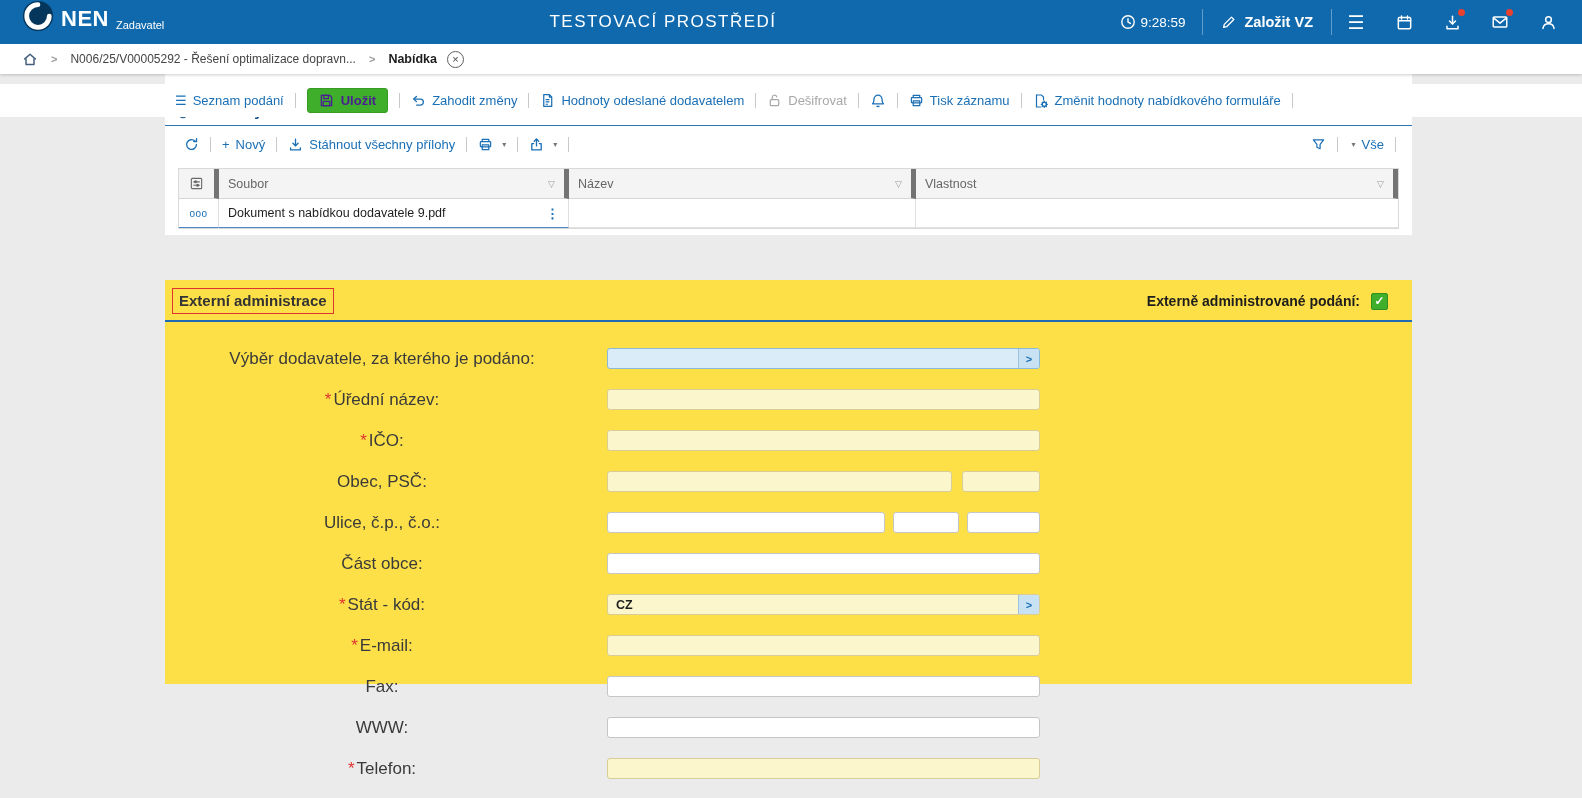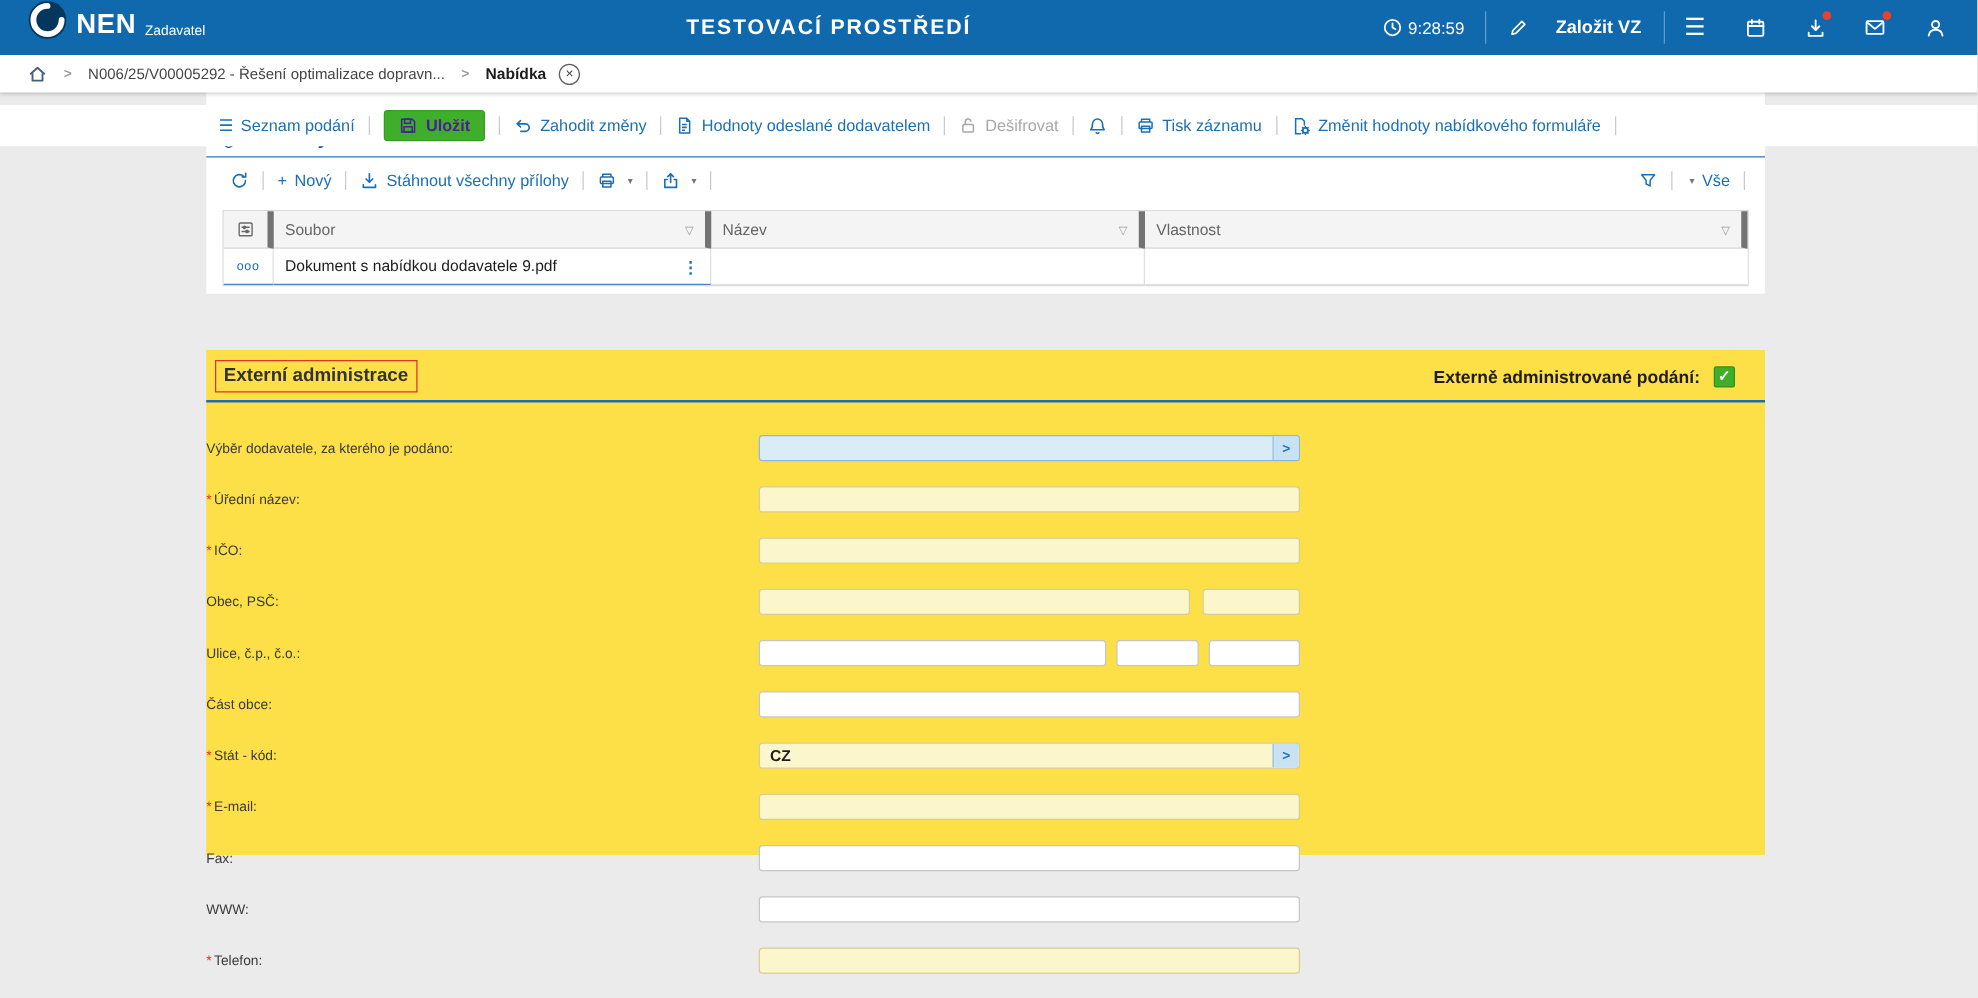--- a/index.html
+++ b/index.html
@@ -7,25 +7,25 @@
   html,body{width:1582px;height:798px}
   body{position:relative;font-family:"Liberation Sans",sans-serif;background:#ebebeb;overflow:hidden;color:#333}
   button{font-family:inherit;background:none;border:none;cursor:pointer;color:inherit;font-size:inherit}
   svg{display:block}
 
   
   .app-header{position:absolute;top:0;left:0;width:100%;height:44px;background:#0f69ac;display:flex;align-items:flex-start;color:#fff;z-index:30}
   .brand{display:flex;align-items:flex-end;gap:7px;margin-left:22px}
   .brand-name{font-size:22px;font-weight:bold;letter-spacing:.5px;line-height:26px}
   .brand-role{font-size:11px;padding-bottom:1px}
-  .env-title{position:absolute;left:663px;transform:translateX(-50%);height:44px;line-height:44px;font-weight:bold;font-size:17px;letter-spacing:1.5px}
+  .env-title{position:absolute;left:663px;transform:translateX(-50%);height:44px;line-height:44px;font-weight:normal;font-size:17px;letter-spacing:1.5px}
   .header-right{margin-left:auto;display:flex;align-items:center;margin-right:10px}
   .clock{display:flex;align-items:center;gap:4px;font-size:13.5px;padding:0 16px}
   .hdiv{width:1px;height:26px;background:rgba(255,255,255,.35)}
-  .create-vz{display:flex;align-items:center;gap:23px;color:#fff;font-size:14.5px;font-weight:bold;padding:0 18px}
+  .create-vz{display:flex;align-items:center;gap:9px;color:#fff;font-size:14.5px;font-weight:bold;padding:0 18px}
   .hicon{position:relative;width:48px;height:44px;display:flex;align-items:center;justify-content:center;color:#fff}
   .hicon .glyph{font-size:19px;line-height:1}
   .dot{position:absolute;top:9px;right:11px;width:7px;height:7px;border-radius:50%;background:#e8412f}
 
   
   .breadcrumb{position:absolute;top:44px;left:0;width:100%;height:30px;background:#fff;display:flex;align-items:center;font-size:12px;color:#555;box-shadow:0 1px 3px rgba(0,0,0,.2);z-index:25}
   .bc-home{margin-left:22px;color:#44607e;display:flex;align-items:center}
   .bc-sep{color:#9a9a9a;margin:0 13px;font-size:11px;font-weight:bold}
   .bc-item{color:#444}
   .bc-current{font-weight:bold;color:#1d1d1d;font-size:12.5px}
@@ -61,21 +61,21 @@
 
   
   .form-card{position:absolute;left:165px;top:280px;width:1247px;height:404px;background:#fde047;z-index:5}
   .form-head{display:flex;align-items:center;justify-content:space-between;padding:8px 24px 6px 7px;border-bottom:2px solid #1f6cb4}
   .form-title{border:1px solid #e03131;padding:2px 6px;font-weight:bold;font-size:15px;color:#333;line-height:20px}
   .ext-check{display:flex;align-items:center;gap:11px}
   .ext-label{font-weight:bold;font-size:14px;color:#1d1d1d}
   .checkbox{width:17px;height:17px;background:#3fae2b;border:1px solid #2f8f1f;border-radius:2px;color:#fff;font-size:12px;font-weight:bold;display:flex;align-items:center;justify-content:center}
   .form-body{padding-top:16px}
   .frow{display:flex;align-items:center;height:41px}
-  .flabel{width:434px;text-align:left;font-size:11px;color:#3a3a3a;white-space:nowrap}
+  .flabel{width:434px;text-align:center;font-size:17px;color:#3a3a3a;white-space:nowrap}
   .req{color:#e03131;margin-right:2px}
   .fields{display:flex;align-items:center;margin-left:8px}
   .field{height:21px;border-radius:3px;border:1px solid #c6c6c6;background:#fff;display:flex;align-items:center;font-size:12.5px;color:#1d1d1d;overflow:hidden}
   .field.yellow{background:#fcf6cd;border-color:#d8cd96}
   .field.blue{background:#d9ecf7;border-color:#8bb9da}
   .field .val{padding:0 8px;font-weight:bold}
   .chev{margin-left:auto;width:21px;height:100%;background:#c9e2f3;border-left:1px solid #9cc3de;color:#1a6fb5;display:flex;align-items:center;justify-content:center;font-size:11px;font-weight:bold}
   .w-full{width:433px}
   .w-obec1{width:345px}.w-obec2{width:78px;margin-left:10px}
   .w-ul1{width:278px}.w-ul2{width:66px;margin-left:8px}.w-ul3{width:73px;margin-left:8px}

